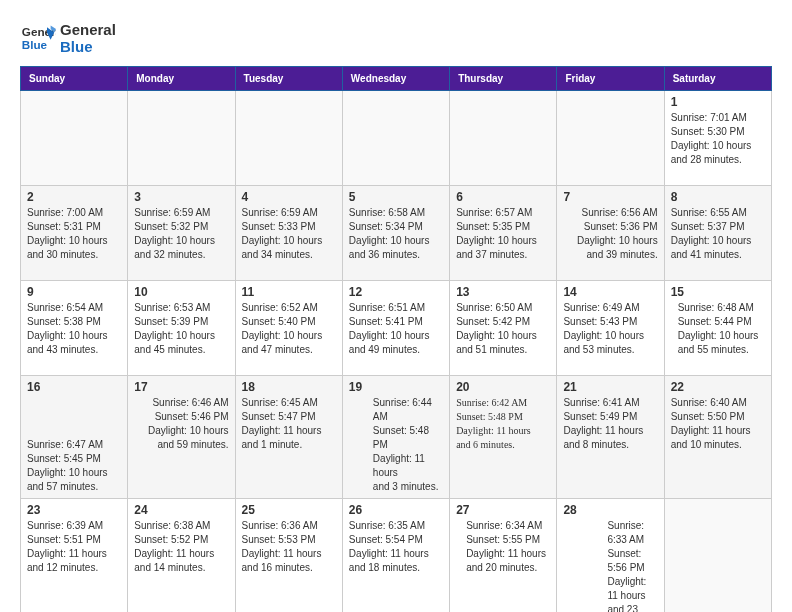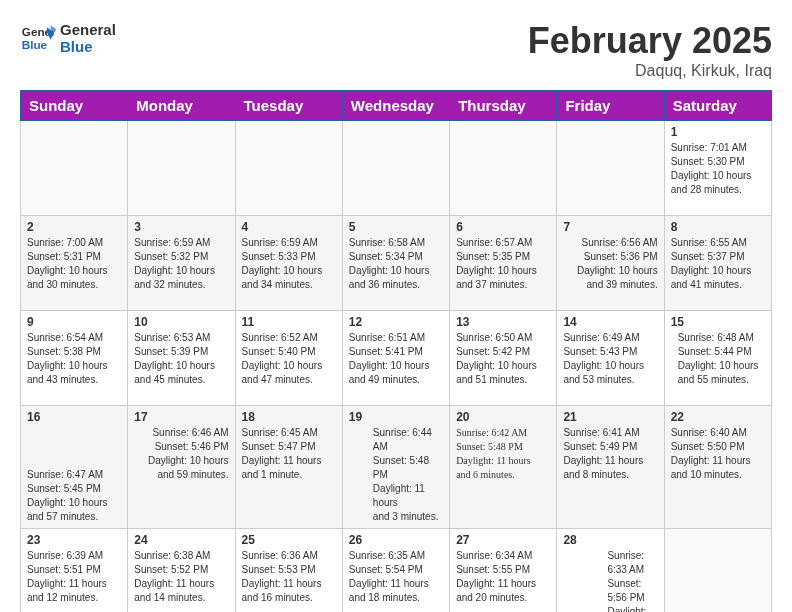--- a/index.html
+++ b/index.html
@@ -36,25 +36,25 @@
     .location {
       font-size: 16px;
       color: #555;
     }
     .calendar {
       width: 100%;
       border-collapse: collapse;
       border: 1px solid #ccc;
     }
     .calendar th {
-      background: #a21caf;
+      background: #4c1d95;
       color: white;
       text-align: left;
       padding: 6px 8px;
-      font-size: 15px;
+      font-size: 10px;
       border: 1px solid #2060a0;
     }
     .calendar td {
       vertical-align: top;
       border: 1px solid #ccc;
       padding: 4px 6px;
       width: calc(100% / 7);
       height: 95px;
       font-size: 10.5px;
       color: #333;
@@ -90,24 +90,20 @@
       <text x="2" y="18" font-size="13" font-weight="bold" fill="#333">General</text>
       <text x="2" y="32" font-size="13" font-weight="bold" fill="#1a6bbf">Blue</text>
       <polygon points="30,8 38,14 34,22 30,14" fill="#1a6bbf"></polygon>
       <polygon points="34,6 40,10 38,14 34,10" fill="#5599dd"></polygon>
     </svg>
     <div>
       <div style="font-size:15px;font-weight:bold;color:#333;">General</div>
       <div style="font-size:15px;font-weight:bold;color:#1a6bbf;">Blue</div>
     </div>
   </div>
-  <div class="title-block">
-    <div class="month-title">February 2025</div>
-    <div class="location">Daquq, Kirkuk, Iraq</div>
-  </div>
 </div>
 
 <table class="calendar">
   <thead>
     <tr>
     <th>Sunday</th>
         <th>Monday</th>
         <th>Tuesday</th>
         <th>Wednesday</th>
         <th>Thursday</th>
@@ -308,21 +304,21 @@
         </td>
         <td>
           <span class="day-num">26</span>
           <div class="day-info" style="white-space: pre-line;">Sunrise: 6:35 AM
 Sunset: 5:54 PM
 Daylight: 11 hours
 and 18 minutes.</div>
         </td>
         <td>
           <span class="day-num">27</span>
-          <div class="day-info" style="white-space: pre-line;">Sunrise: 6:34 AM
+          <div class="day-info" style="white-space: pre-line; margin-left: 10px;">Sunrise: 6:34 AM
 Sunset: 5:55 PM
 Daylight: 11 hours
 and 20 minutes.</div>
         </td>
         <td>
           <span class="day-num">28</span>
           <div class="day-info" style="white-space: pre-line; margin-left: 44px;">Sunrise: 6:33 AM
 Sunset: 5:56 PM
 Daylight: 11 hours
 and 23 minutes.</div>

